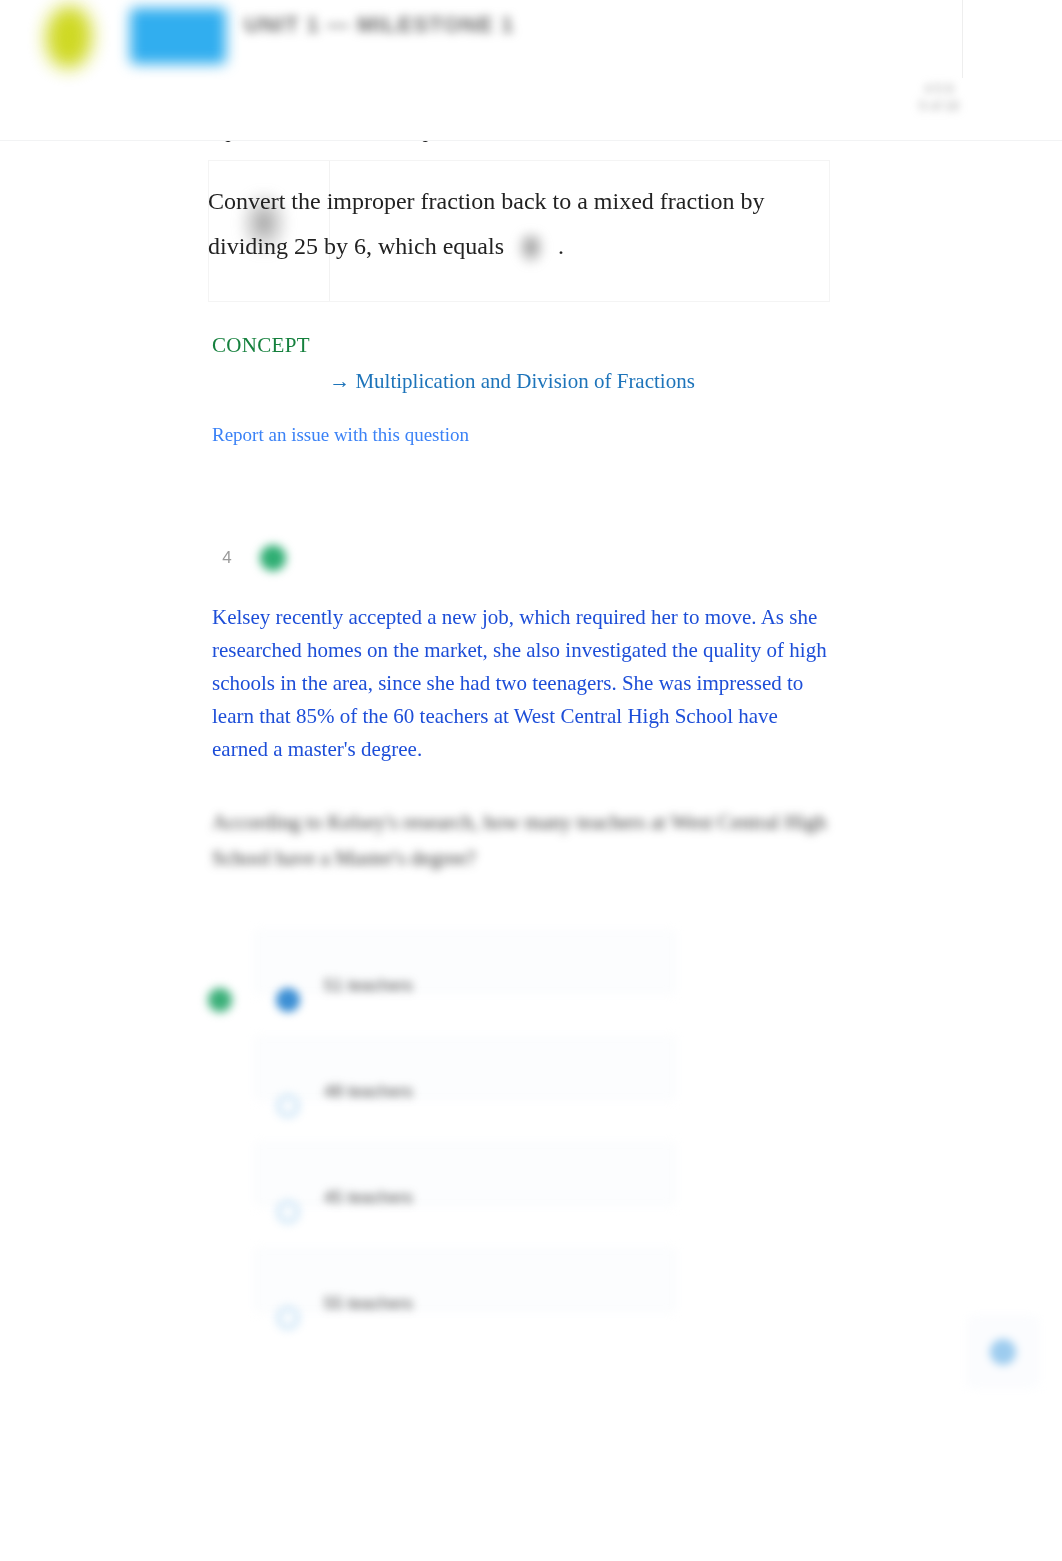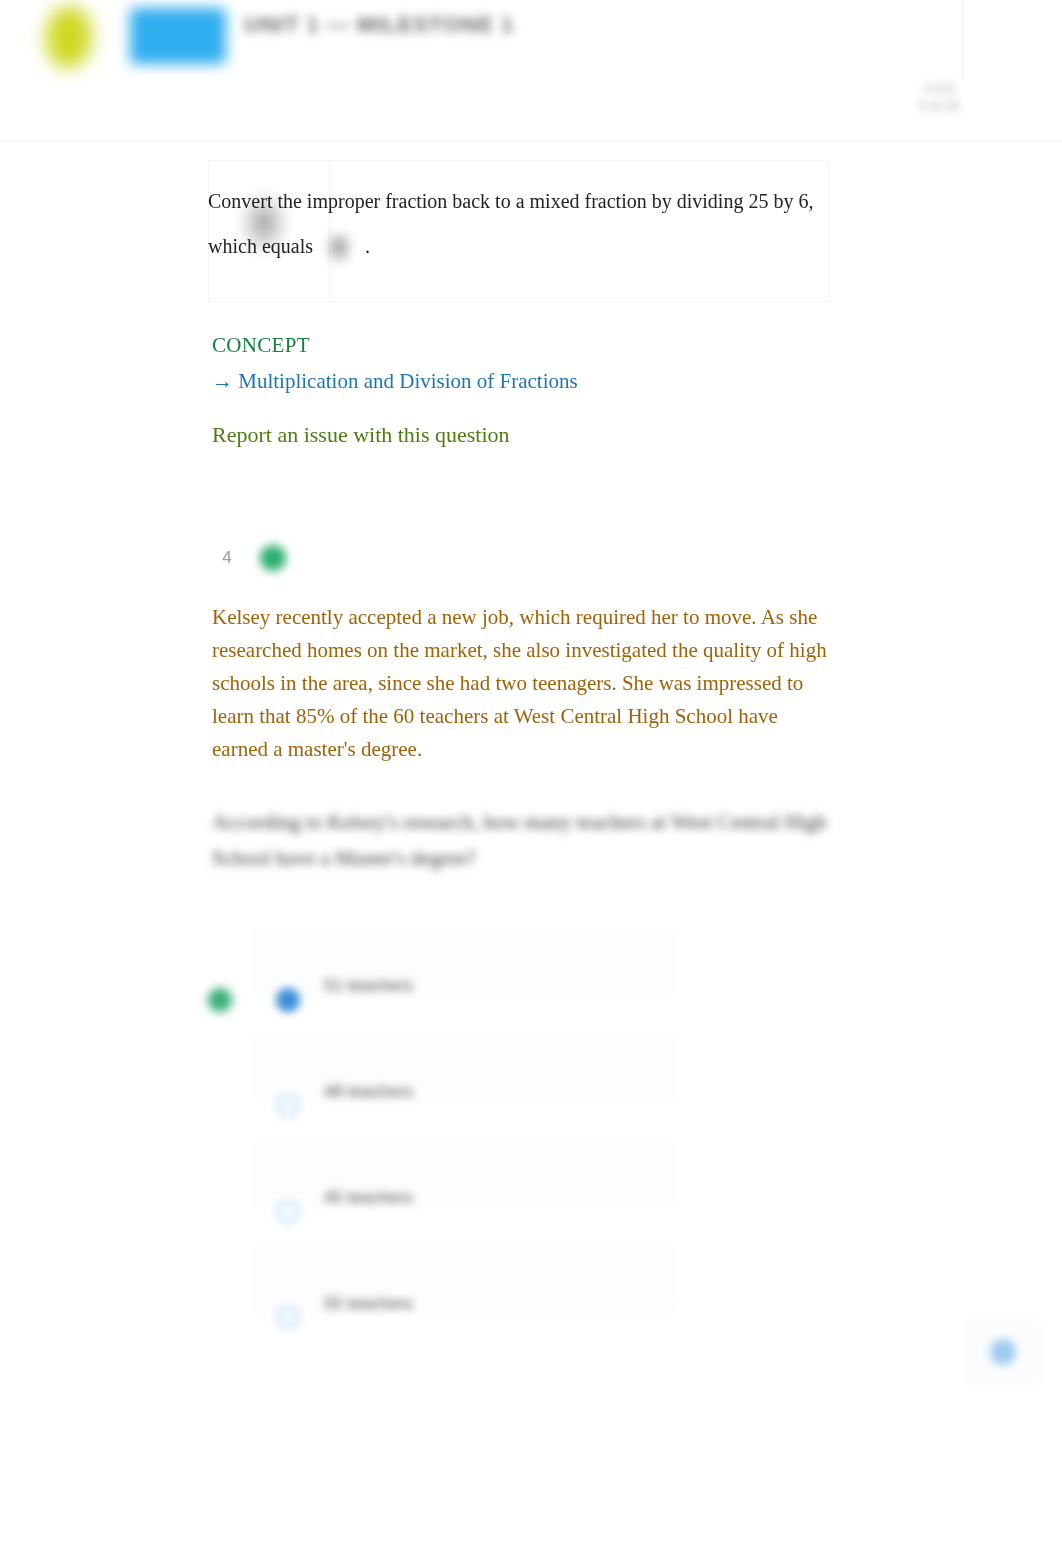--- a/index.html
+++ b/index.html
@@ -80,21 +80,21 @@
   .explanation {
     position: absolute;
     left: 208px; top: 20px;
     width: 640px;
     z-index: 2;
   }
   .step-row {
     display: flex;
     align-items: flex-start;
     margin-bottom: 26px;
-    font-size: 20px;
+    font-size: 24px;
     line-height: 32px;
   }
   .step-text { flex: 1; }
 
   .frac-inline {
     display: inline-block;
     vertical-align: middle;
     width: 30px;
     height: 34px;
     background: radial-gradient(ellipse at 50% 45%, rgba(70,70,70,0.55) 0%, rgba(120,120,120,0.25) 45%, rgba(255,255,255,0) 75%);
@@ -137,27 +137,28 @@
     letter-spacing: 0.3px;
   }
   .concept-link {
     display: block;
     margin-top: 6px;
     font-size: 21px;
     line-height: 30px;
     color: #1d74ba;
     text-decoration: none;
     cursor: pointer;
+    text-align: center;
   }
   .report-link {
     position: absolute;
     left: 212px; top: 420px;
-    font-size: 22px;
+    font-size: 19px;
     line-height: 30px;
-    color: #4d7c0f;
+    color: #3b82f6;
     text-decoration: none;
     cursor: pointer;
   }
 
   
   .question-block {
     position: absolute;
     left: 212px; top: 535px;
     width: 620px;
   }
@@ -178,21 +179,21 @@
     width: 26px; height: 26px;
     border-radius: 50%;
     background: #2fae73;
     margin-left: 18px;
     filter: blur(5px);
   }
   .q-body {
     margin-top: 20px;
     font-size: 21px;
     line-height: 33px;
-    color: #a16207;
+    color: #1d4ed8;
   }
   .q-prompt {
     margin-top: 38px;
     font-size: 21px;
     line-height: 36px;
     color: #3a3a3a;
     filter: blur(4.5px);
   }
 
   

